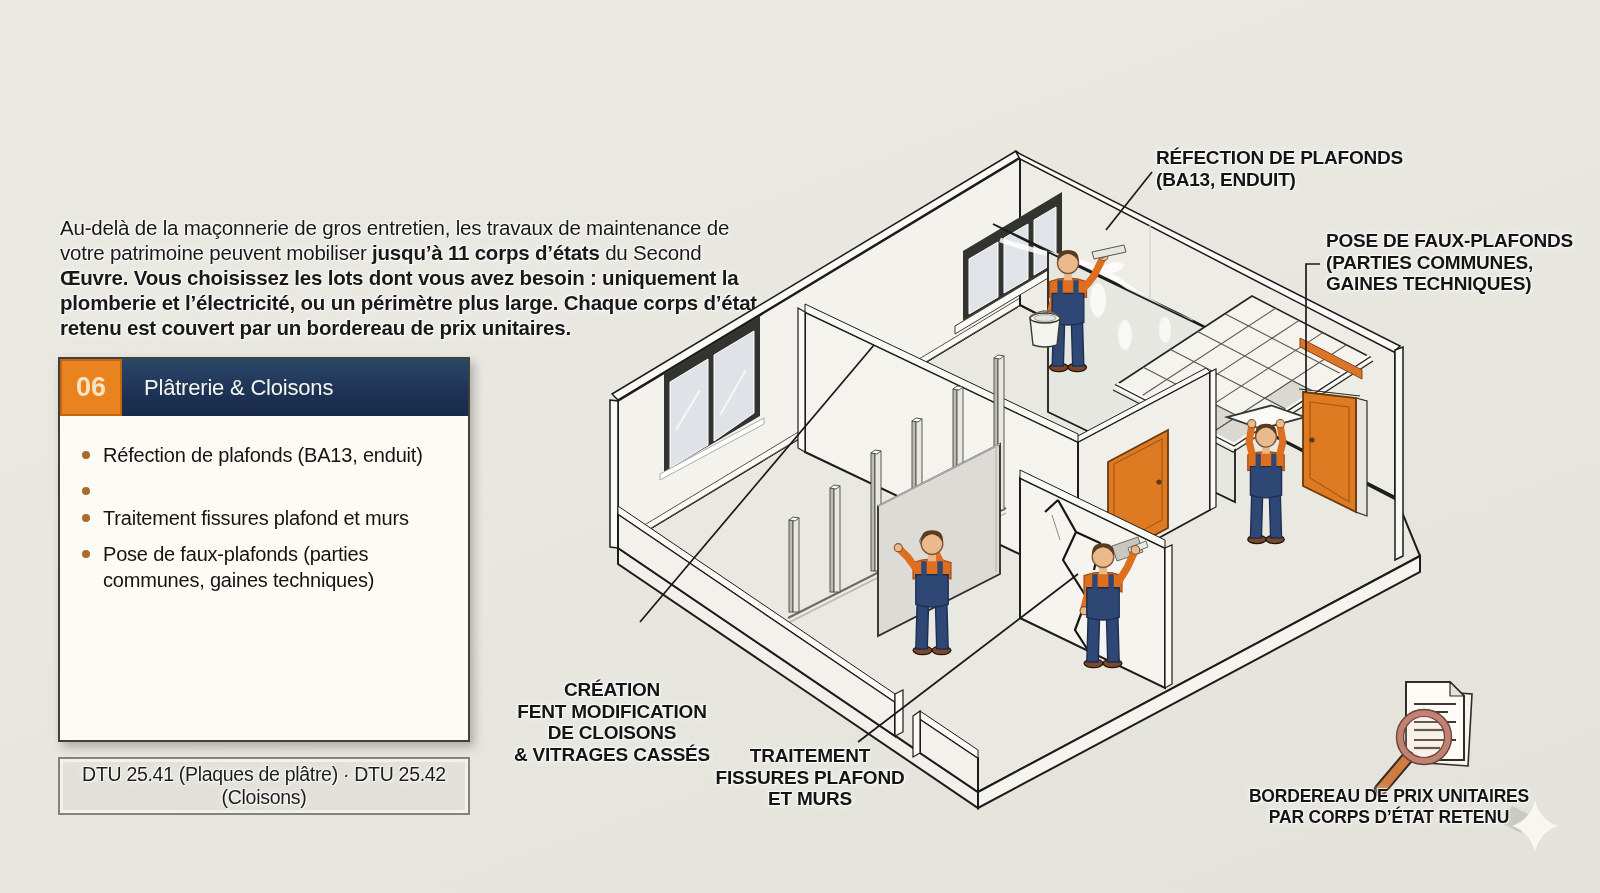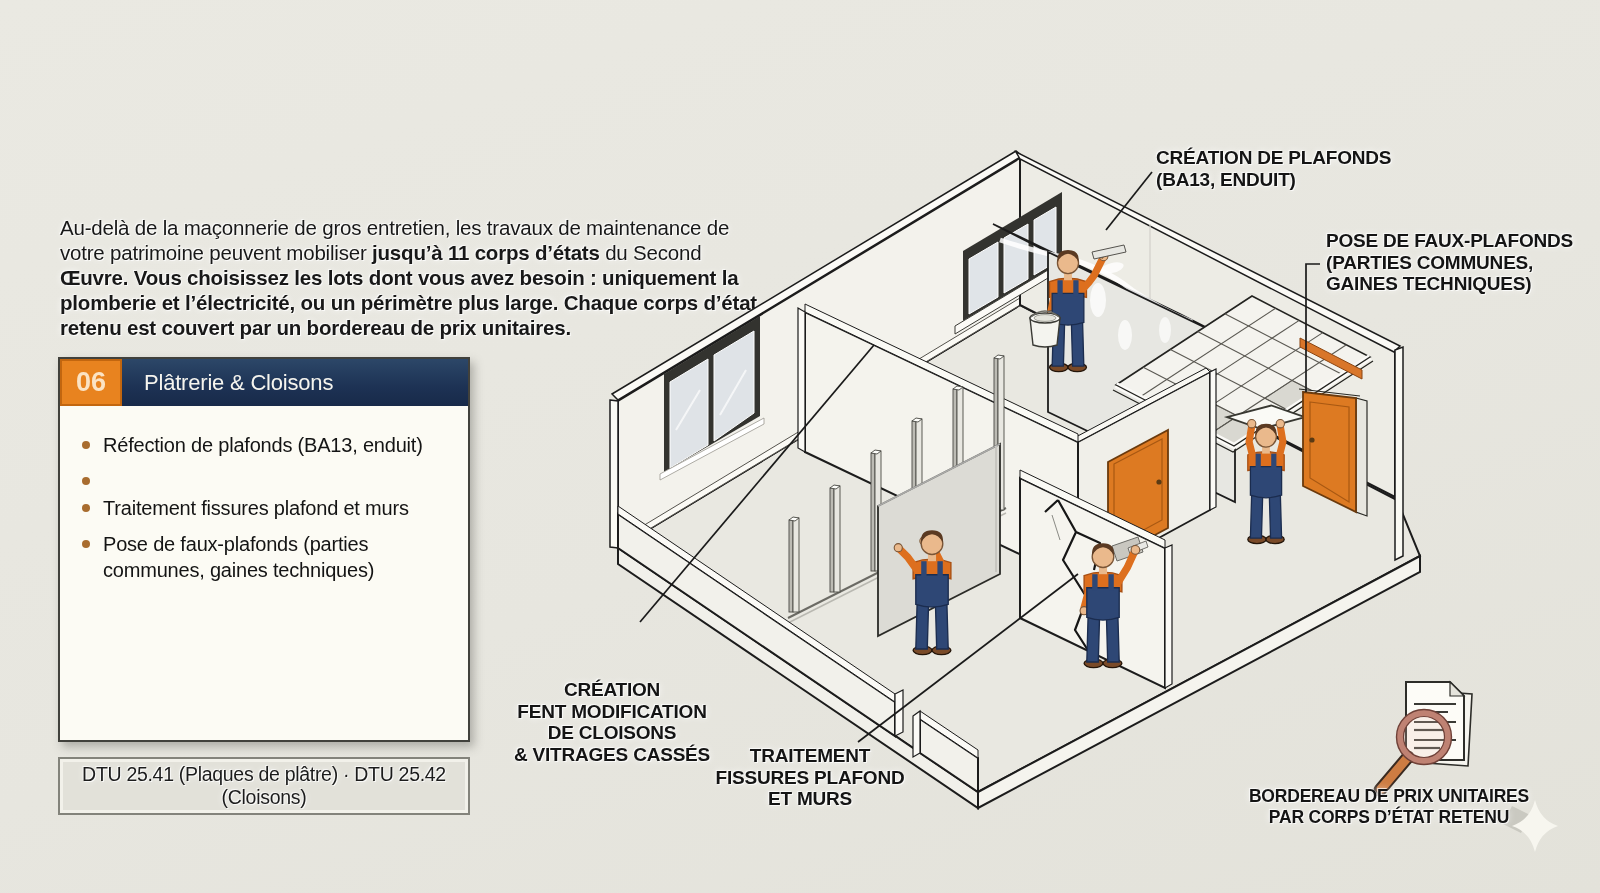--- a/index.html
+++ b/index.html
@@ -14,21 +14,21 @@
   .title-line{ font-size:34px; font-weight:700; letter-spacing:-1px; line-height:40px; color:#101010; }
   .subtitle{ font-size:31px; font-weight:400; letter-spacing:-0.6px; line-height:38px; color:#1a1a1a; }
   
   .intro{ position:absolute; left:60px; top:194px; width:700px;
     font-size:20.5px; line-height:25px; letter-spacing:-0.2px; color:#181818;}
   .intro b{ font-weight:700; }
   
   .card{ position:absolute; left:58px; top:357px; width:412px; height:385px;
     background:#fcfbf4; border:2px solid #41413c; box-sizing:border-box;
     box-shadow:4px 5px 9px rgba(70,70,62,.35); }
-  .card-header{ display:flex; height:47px; }
+  .card-header{ display:flex; height:57px; }
   .card-num{ width:62px; background:#e8831f; border:2px solid #c2660f; box-sizing:border-box;
     color:#fbe3c4; font-size:27px; font-weight:700;
     display:flex; align-items:center; justify-content:center; }
   .card-titlebar{ flex:1; background:linear-gradient(180deg,#2c4768 0%,#1d3254 60%,#182a49 100%);
     color:#f5f4ee; font-size:22px; font-weight:400; letter-spacing:-0.2px;
     display:flex; align-items:center; padding-left:22px; }
   .card-list{ list-style:none; margin:0; padding:26px 16px 0 22px; }
   .card-list li{ display:flex; gap:13px; font-size:20px; line-height:26px;
     letter-spacing:-0.2px; margin-bottom:10px; color:#141414; }
   .bullet-dot{ flex:none; width:8px; height:8px; border-radius:50%; background:#a86c2e; margin-top:9px; }
@@ -336,21 +336,21 @@
         <line x1="1414" y1="748" x2="1440" y2="748"></line>
       </g>
       <path d="M1408,757 L1380,790" stroke="#3a2a20" stroke-width="13" stroke-linecap="round"></path>
       <path d="M1408,757 L1381,789" stroke="#cd7c42" stroke-width="9" stroke-linecap="round"></path>
       <circle cx="1424" cy="737" r="24" fill="#ecc7bb" fill-opacity="0.22" stroke="#bf8273" stroke-width="7"></circle>
       <circle cx="1424" cy="737" r="27.5" fill="none" stroke="#6f4138" stroke-width="1.4"></circle>
       <circle cx="1424" cy="737" r="20.5" fill="none" stroke="#6f4138" stroke-width="1.2"></circle>
     </g>
   </svg>
 
-  <div class="anno anno-refection halo">CRÉATION DE PLAFONDS
+  <div class="anno anno-refection halo">RÉFECTION DE PLAFONDS
 (BA13, ENDUIT)</div>
   <div class="anno anno-pose halo">POSE DE FAUX-PLAFONDS
 (PARTIES COMMUNES,
 GAINES TECHNIQUES)</div>
   <div class="anno anno-creation center halo">CRÉATION
 FENT MODIFICATION
 DE CLOISONS
 &amp; VITRAGES CASSÉS</div>
   <div class="anno anno-traitement center halo">TRAITEMENT
 FISSURES PLAFOND

